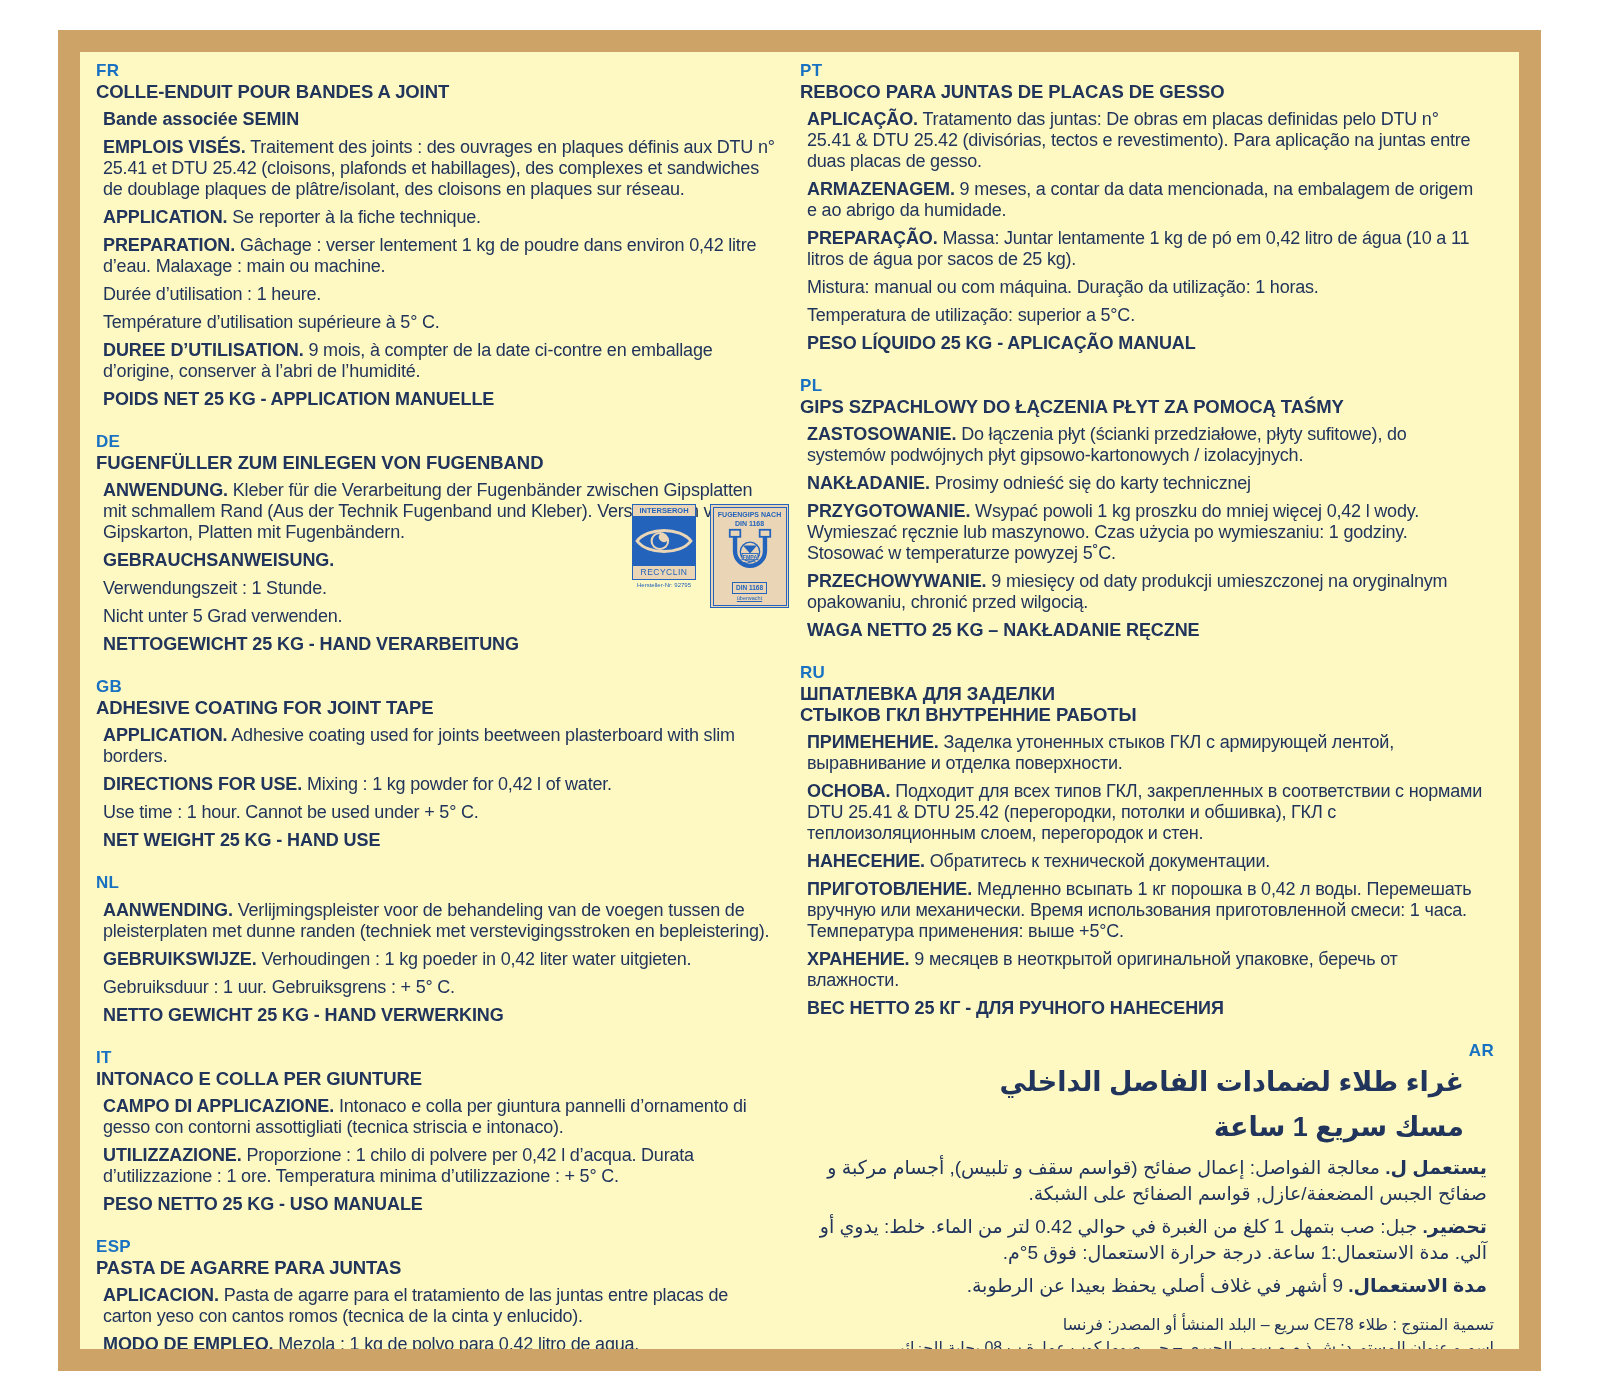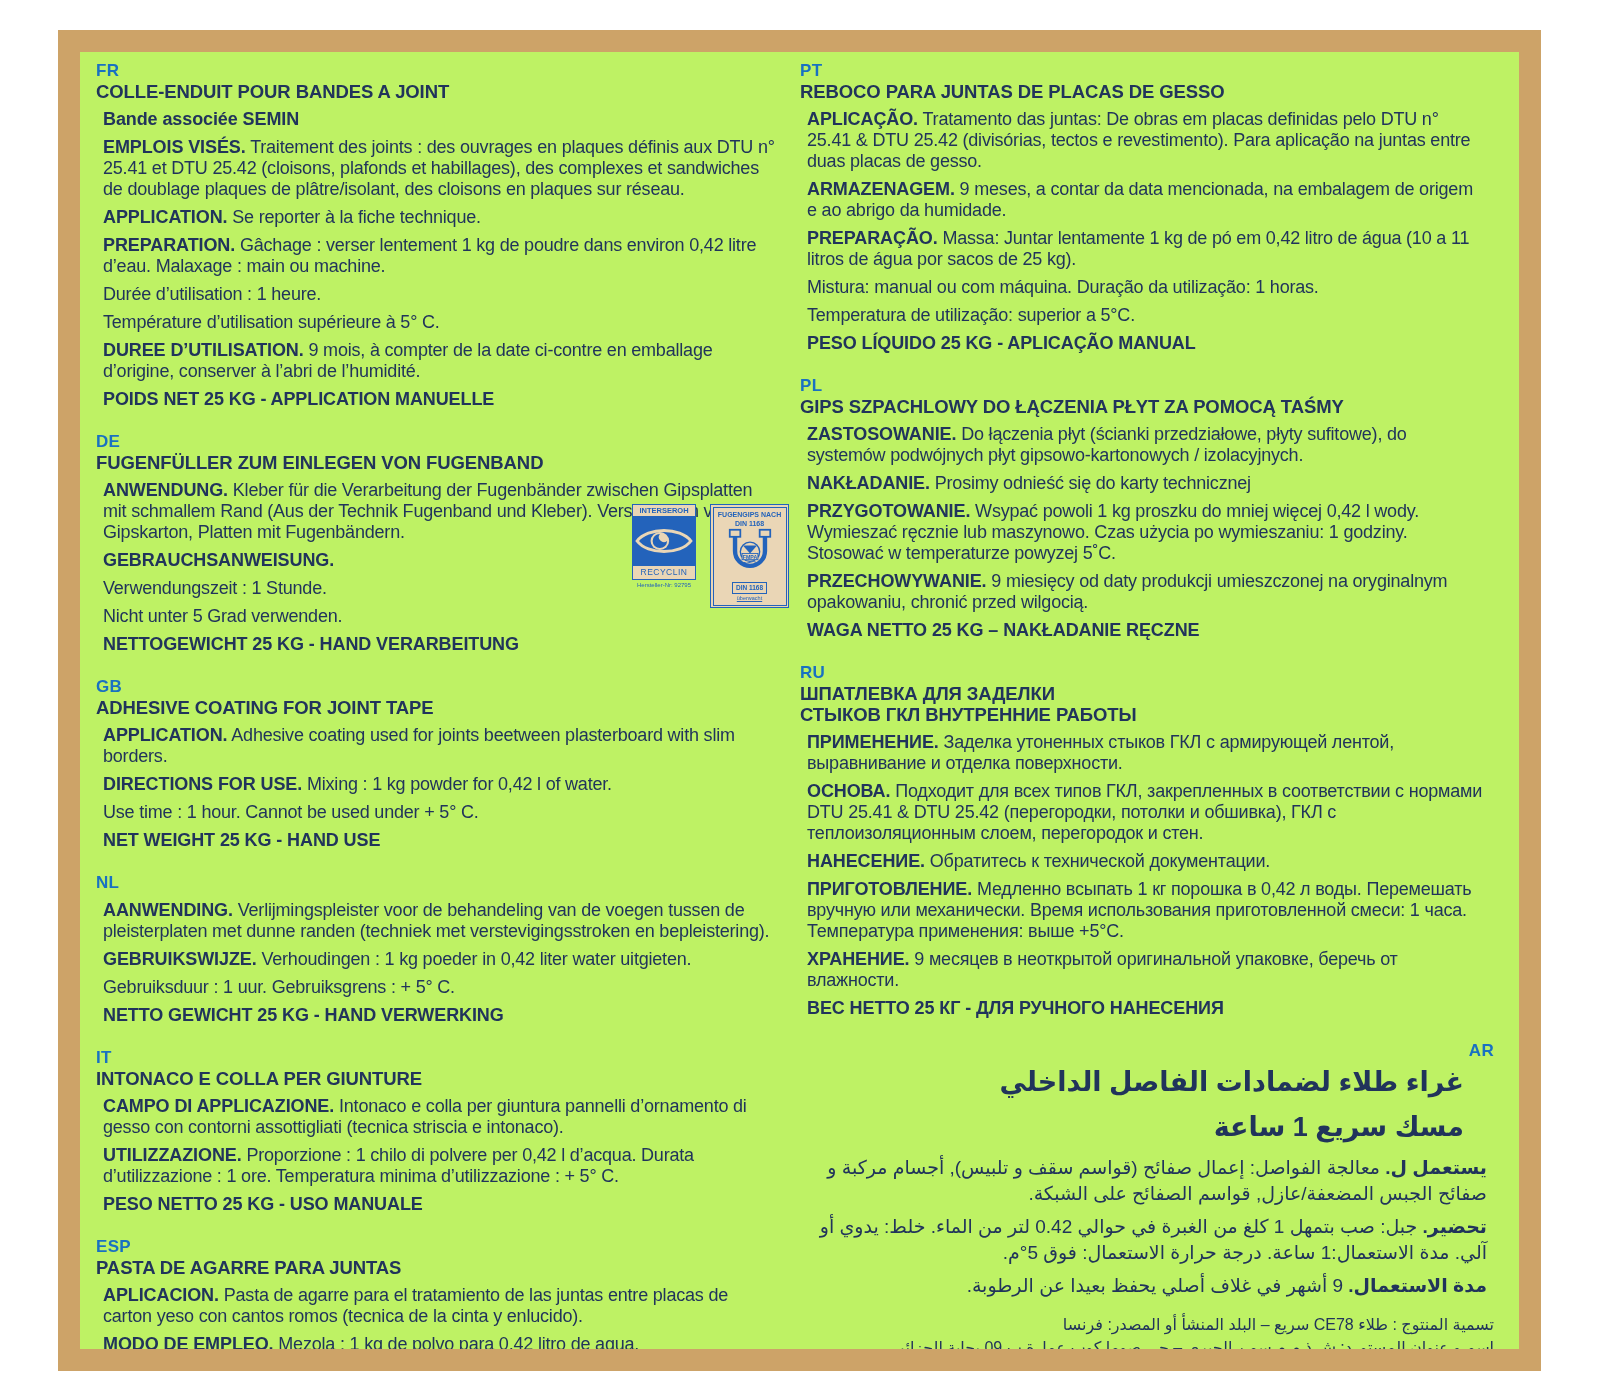--- a/index.html
+++ b/index.html
@@ -3,21 +3,21 @@
 <meta charset="utf-8">
 <style>
   html,body{margin:0;padding:0;}
   body{
     width:1600px;height:1400px;background:#ffffff;position:relative;
     font-family:"Liberation Sans","DejaVu Sans",sans-serif;
     -webkit-font-smoothing:antialiased;
   }
   .panel{
     position:absolute;left:58px;top:30px;width:1439px;height:1297px;
-    border:22px solid #CDA368;background:#bef264;overflow:hidden;
+    border:22px solid #CDA368;background:#fef9c3;overflow:hidden;
   }
   .content{
     position:absolute;left:0;top:0;right:0;bottom:0;
     display:flex;gap:16px;padding:8px 14px 0 16px;box-sizing:border-box;
   }
   .col{width:688px;flex:0 0 688px;}
   .col.right{width:694px;flex:0 0 694px;}
   .section{margin-bottom:21px;color:#21345B;}
   .lang{
     color:#1971C2;font-weight:bold;font-size:17px;line-height:21px;
@@ -146,21 +146,21 @@
         </div>
         <div class="section ar">
           <div class="lang">AR</div>
           <div class="ar-title">غراء طلاء لضمادات الفاصل الداخلي</div>
           <div class="ar-title">مسك سريع 1 ساعة</div>
           <p class="block"><b>يستعمل ل.</b> <span>معالجة الفواصل: إعمال صفائح (قواسم سقف و تلبيس), أجسام مركبة و صفائح الجبس المضعفة/عازل, قواسم الصفائح على الشبكة.</span></p>
           <p class="block"><b>تحضير.</b> <span>جبل: صب بتمهل 1 كلغ من الغبرة في حوالي 0.42 لتر من الماء. خلط: يدوي أو آلي.  مدة الاستعمال:1 ساعة.  درجة حرارة الاستعمال: فوق 5°م.</span></p>
           <p class="block"><b>مدة الاستعمال.</b> <span>9 أشهر في غلاف أصلي يحفظ بعيدا عن الرطوبة.</span></p>
           <div class="notes">
             <p class="note">تسمية المنتوج : طلاء CE78 سريع – البلد المنشأ أو المصدر: فرنسا</p>
-            <p class="note">اسم و عنوان المستورد:  ش.ذ.م.م سمن الجيري – حي صوما كوب عمارة ب 09 بجاية الجزائر</p>
+            <p class="note">اسم و عنوان المستورد:  ش.ذ.م.م سمن الجيري – حي صوما كوب عمارة ب 08 بجاية الجزائر</p>
           </div>
           <div class="net-line">الوزن الصافي 25 كلغ–استعمال يدوي</div>
         </div>
       </div>
   </div>
 
   <div class="logos">
     <div class="logo-card">
       <div class="interseroh">
         <div class="li-top">INTERSEROH</div>

